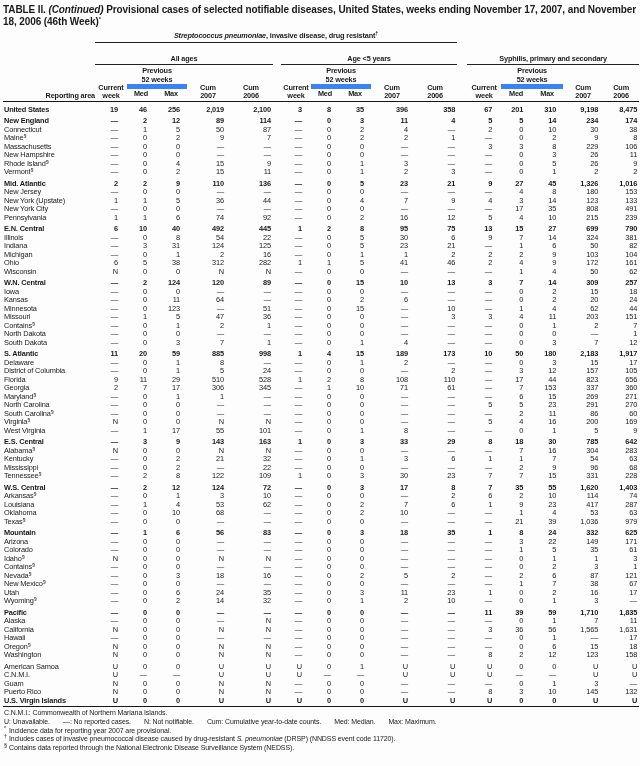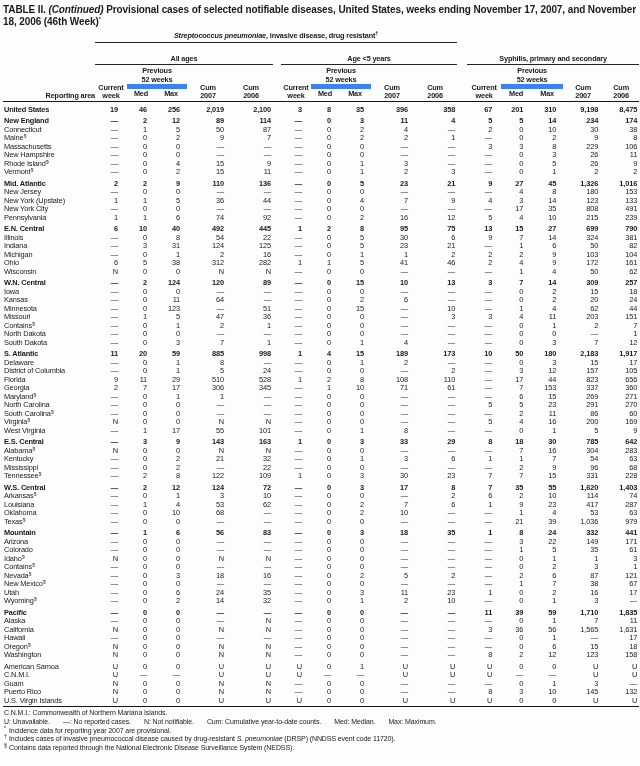--- a/index.html
+++ b/index.html
@@ -26,21 +26,21 @@
   tbody td.area{text-align:left;padding-left:1px;white-space:nowrap;overflow:hidden;}
   tbody td.num{text-align:right;}
   tbody td.c0{padding-right:9px;}
   tbody td.c1{padding-right:8px;}
   tbody td.c2{padding-right:7px;}
   tbody td.c3{padding-right:5px;}
   tbody td.c4{padding-right:2px;}
   tbody tr.bold td{font-weight:bold;}
   tbody tr.gap td{padding-top:3px;}
   tbody tr:first-child td{padding-top:4px;}
-  tbody tr:last-child td{border-bottom:1.4px solid #161616;padding-bottom:1px;}
+  tbody tr:last-child td{border-bottom:1.4px solid #161616;padding-bottom:1px;font-weight:bold;}
   .footer{margin-top:2px;font-size:7px;line-height:8.8px;letter-spacing:-0.1px;padding-left:1px;}
   .legend span{margin-right:13px;}
   .fnote{position:relative;padding-left:5px;}
   .fnote sup{position:absolute;left:0;top:1px;font-size:5.5px;}
 </style>
 </head>
 <body>
 
 <div class="page">
 
@@ -1069,21 +1069,21 @@
           <td class="num c0">—</td>
           <td class="num c1">0</td>
           <td class="num c2">3</td>
           <td class="num c3">18</td>
           <td class="num c4">35</td>
           <td></td>
           <td class="num c0">1</td>
           <td class="num c1">8</td>
           <td class="num c2">24</td>
           <td class="num c3">332</td>
-          <td class="num c4">441</td>
+          <td class="num c4">625</td>
         </tr>
         <tr>
           <td class="area"><span>Arizona</span></td>
           <td class="num c0">—</td>
           <td class="num c1">0</td>
           <td class="num c2">0</td>
           <td class="num c3">—</td>
           <td class="num c4">—</td>
           <td></td>
           <td class="num c0">—</td>

